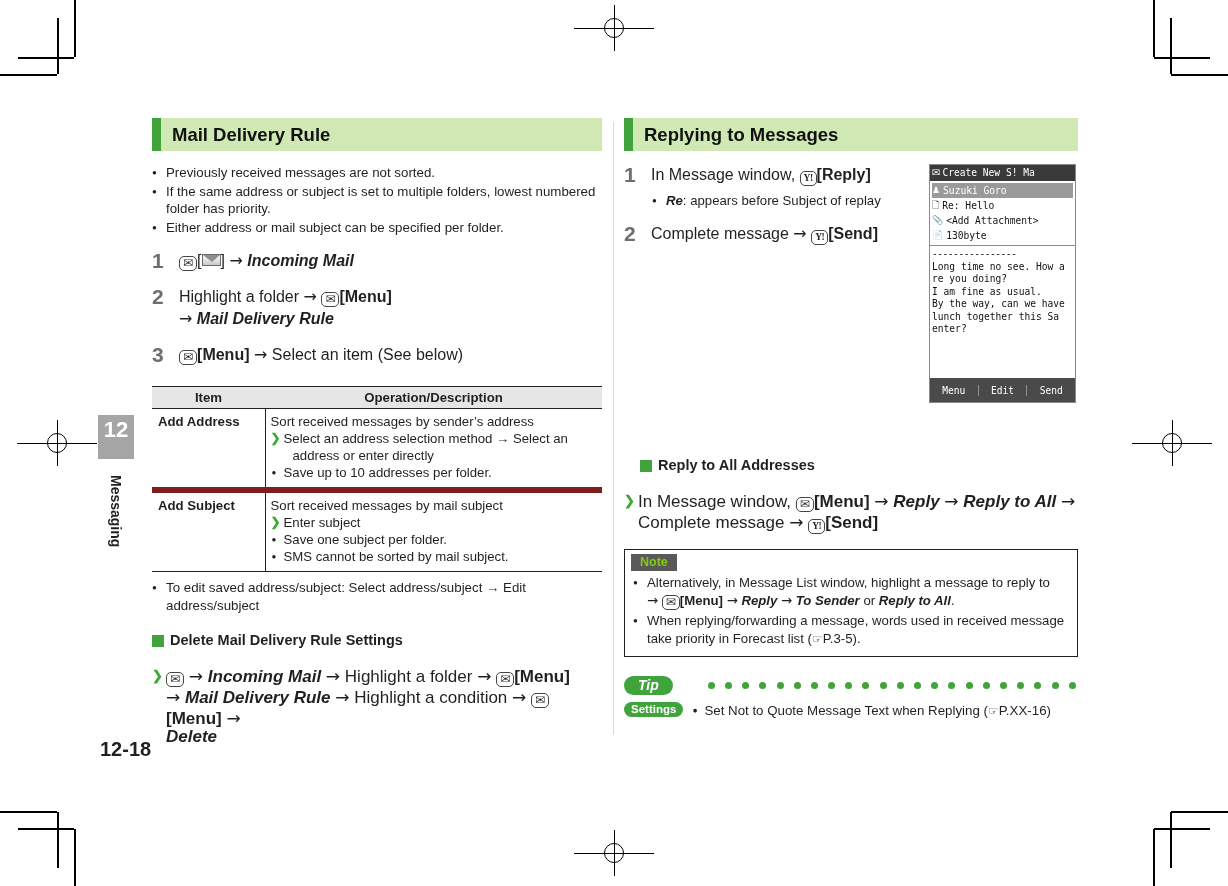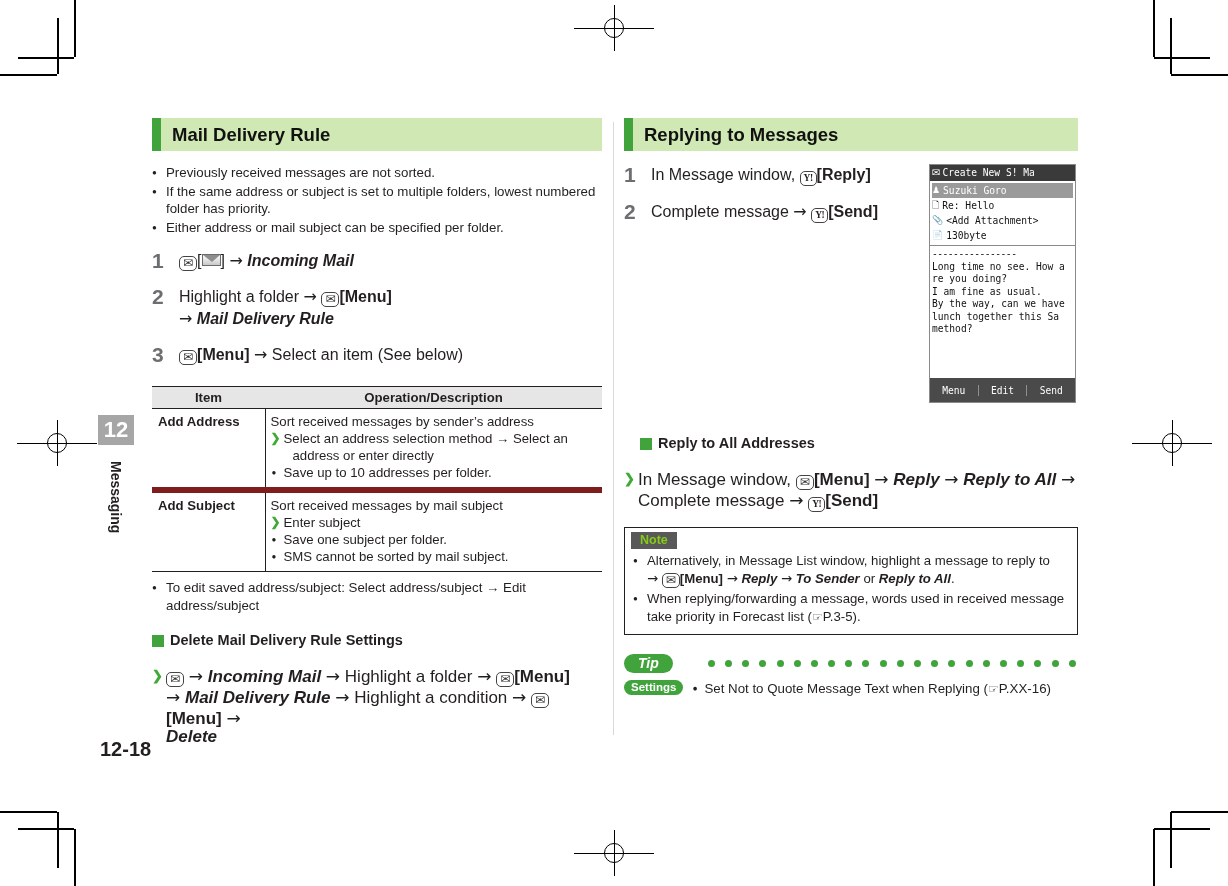--- a/index.html
+++ b/index.html
@@ -21,21 +21,21 @@
   .regmark .h { position: absolute; top: 16.5px; left: -23px; width: 80px; height: 1px; background: #000; }
 
   
   .chapter-tab {
     position: absolute; left: 98px; top: 415px;
     width: 36px; text-align: center;
   }
   .chapter-num {
     background: #a6a6a6; color: #fff;
     font-size: 22px; font-weight: bold;
-    width: 36px; height: 30px; line-height: 30px;
+    width: 36px; height: 44px; line-height: 30px;
   }
   .chapter-name {
     writing-mode: vertical-rl;
     font-size: 14px; font-weight: bold;
     margin: 6px auto 0; letter-spacing: 0px;
     height: 92px;
   }
 
   .page-number {
     position: absolute; left: 100px; top: 738px;
@@ -420,20 +420,23 @@
     <div class="title">Replying to Messages</div>
   </div>
 
   <div class="step" style="margin-top:9px;">
     <div class="n">1</div>
     <div class="body">
       <span>In Message window,</span>
       <span class="keyico yk"></span><span class="bld">[Reply]</span>
     </div>
   </div>
+  <div class="substep">
+    <span class="ital">Re</span><span>: appears before Subject of replay</span>
+  </div>
 
   <div class="step">
     <div class="n">2</div>
     <div class="body">
       <span>Complete message</span>
       <span class="arr">→</span>
       <span class="keyico yk"></span><span class="bld">[Send]</span>
     </div>
   </div>
 
@@ -538,20 +541,20 @@
     </div>
   </div>
   <div class="ph-rule"></div>
   <div class="ph-body">
     <div class="ph-dash">----------------</div>
     <div>Long time no see. How a</div>
     <div>re you doing?</div>
     <div>I am fine as usual.</div>
     <div>By the way, can we have</div>
     <div> lunch together this Sa</div>
-    <div>method?</div>
+    <div>enter?</div>
   </div>
   <div class="ph-soft">
     <span>Menu</span>
     <span>Edit</span>
     <span>Send</span>
   </div>
 </div>
 
 </body></html>

